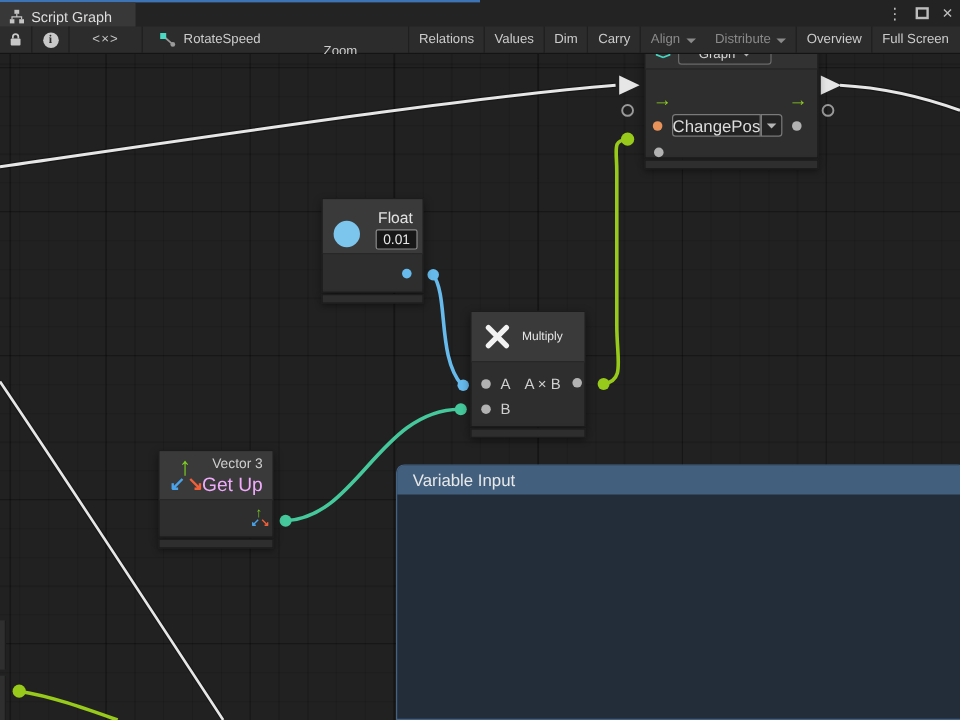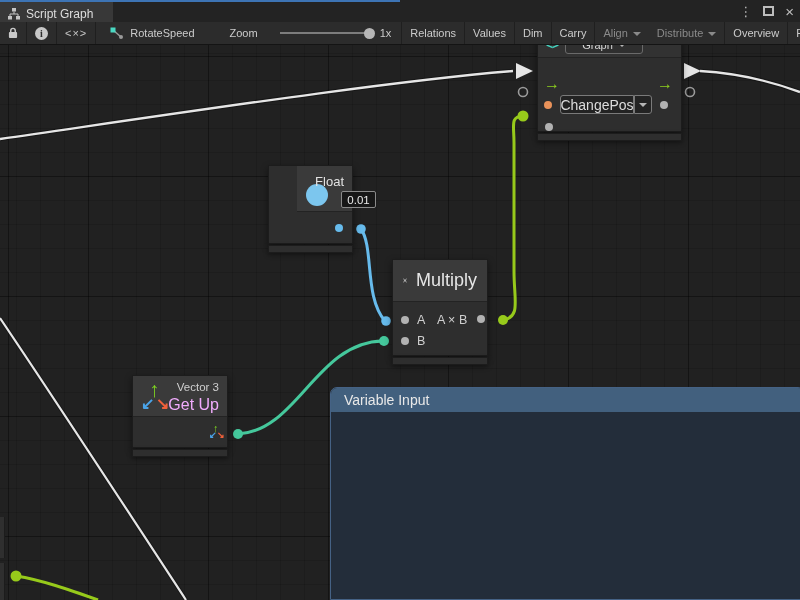--- a/index.html
+++ b/index.html
@@ -27,21 +27,21 @@
   .tbtn.nosep { border-right:none;text-align:right; }
   .gray { color:#8a8a8a; }
   .caret { width:0; height:0; border-left:4px solid transparent; border-right:4px solid transparent;
            border-top:4px solid #8a8a8a; margin-left:5px; margin-top:1px; }
   .lockw { width:27px; } .infow { width:31px; } .codew { width:61px; }
   .code-glyph { color:#c8c8c8; font-size:11px; letter-spacing:1px; }
   .info-circle { width:13px; height:13px; border-radius:50%; background:#c8c8c8; color:#2c2c2c;
                  font-weight:bold; font-size:10px; display:flex; align-items:center; justify-content:center;
                  font-family:"Liberation Serif", serif; }
   .graph-ref { display:flex; align-items:center; gap:6px; padding:0 10px 0 14px; border-right:none; }
-  .zoom-area { display:flex; align-items:center; gap:7px; padding:0 10px; border-right:1px solid #1f1f1f; }
+  .zoom-area { display:flex; align-items:center; gap:7px; padding:0 10px; border-right:1px solid #1f1f1f;flex-direction:column; }
   .zoom-track { position:relative; width:93px; height:2px; background:#7d7d7d; }
   .zoom-handle { position:absolute; right:-2px; top:-4.5px; width:11px; height:11px; border-radius:50%;
                  background:#b6b6b6; }
   .spacer { flex:0 0 8px; }
 
   
   .canvas { position:absolute; left:0; top:45px; width:800px; height:555px; overflow:hidden;
             background-color:#212121;
             background-image:
               repeating-linear-gradient(to right, rgba(0,0,0,.30) 0 1px, transparent 1px 120px),
@@ -83,33 +83,33 @@
   .graph-body { height:73px; }
   .dropdown { position:absolute; left:22px; top:37px; width:74px; height:19px; background:#232323;
               border:1px solid #7a7a7a; border-radius:3px 0 0 3px; display:flex; align-items:center;
               justify-content:center; font-size:14px; color:#dcdcdc; }
   .drop-btn { position:absolute; left:96px; top:37px; width:18px; height:19px; background:#232323;
               border:1px solid #7a7a7a; border-radius:0 3px 3px 0; display:flex; align-items:center;
               justify-content:center; }
 
   
   .node.float { left:268px; top:120px; width:85px; }
-  .float-hdr { height:46px;margin-left:28px; }
+  .float-hdr { height:46px; }
   .float-circle { position:absolute; left:9px; top:18px; width:22px; height:22px; border-radius:50%;
                   background:#7cc6ee; }
   .float-title { position:absolute; right:8px; top:8px; font-size:13px; color:#e2e2e2; }
   .float-input { position:absolute; left:44px; top:25px; width:35px; height:17px; background:#171717;
                  border:1px solid #8a8a8a; border-radius:2px; color:#e8e8e8; font-size:11.5px;
                  text-align:center; font-family:"Liberation Sans", sans-serif; }
   .float-body { height:31px; }
 
   
   .node.multiply { left:392px; top:214px; width:96px; }
   .mul-hdr { height:42px; display:flex; align-items:center; gap:9px; padding:0 10px; }
-  .mul-title { font-size:18px; color:#e6e6e6; }
+  .mul-title { font-size:10px; color:#e6e6e6; }
   .mul-body { height:53px; font-size:12.5px; color:#cfcfcf; }
   .mul-lbl { position:absolute; }
 
   
   .node.vector { left:132px; top:330px; width:96px; }
   .vec-hdr { height:41px; }
   .vec-icon { position:absolute; left:8px; top:3px; width:30px; height:34px; }
   .va { position:absolute; font-weight:bold; line-height:1; }
   .va.up { color:#7ed321; font-size:21px; left:8px; top:0; }
   .va.dl { color:#4aa3e8; font-size:16px; left:0px; top:17px; }

